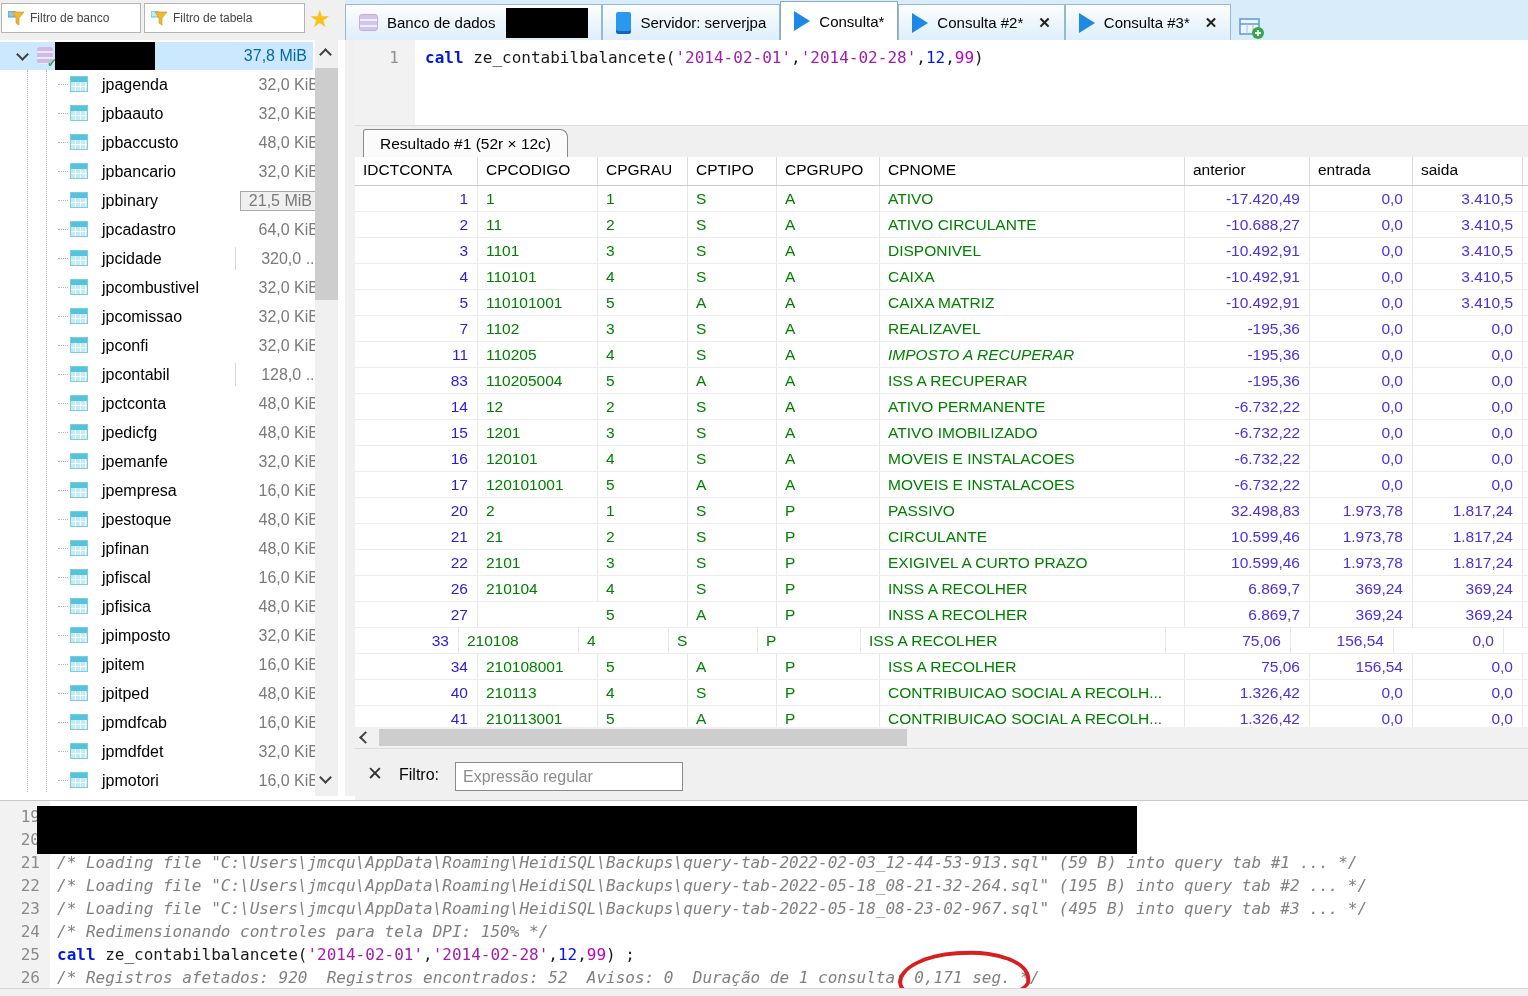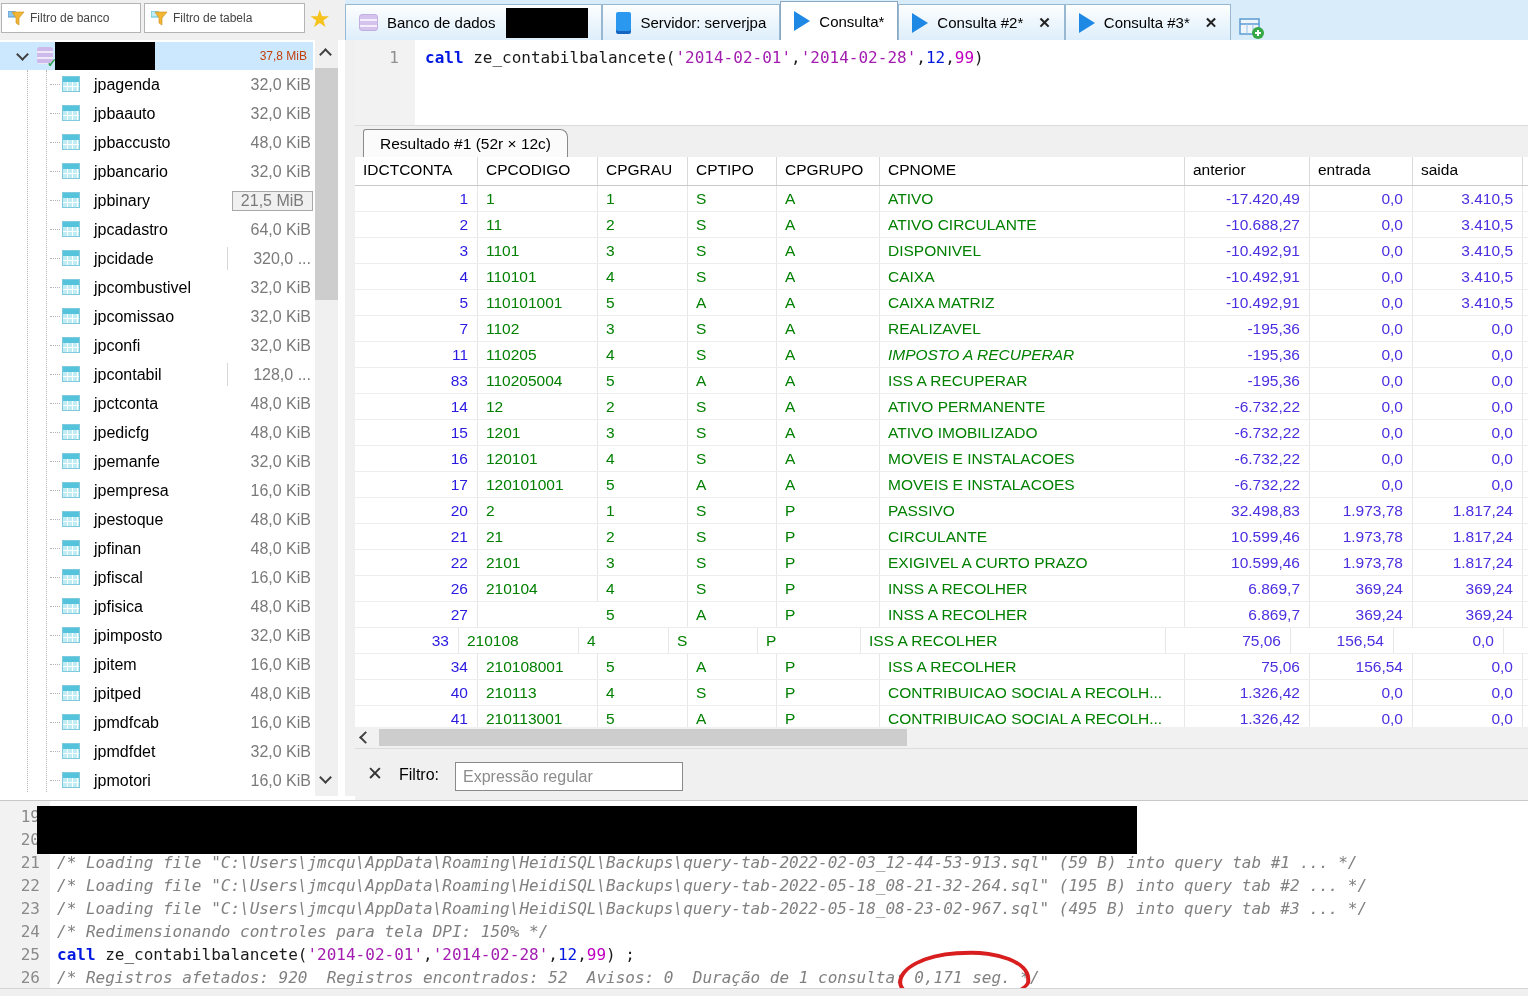--- a/index.html
+++ b/index.html
@@ -35,31 +35,31 @@
   .database-icon { width:19px; height:17px; border-radius:3px;
     background:repeating-linear-gradient(#d4c3ec 0 4px,#f4effb 4px 6px); border:1px solid #c3aee2; }
   #newtab-icon { margin:6px 0 0 8px; }
 
   
   #sidebar { position:absolute; left:0; top:40px; width:345px; height:756px; background:#fff; overflow:hidden; }
   .treeline { position:absolute; width:0; border-left:1px dotted #b5b5b5; top:30px; bottom:4px; }
   #db-row { position:absolute; left:0; top:2px; width:313px; height:28px; background:#cce8ff;
             display:flex; align-items:center; }
   #db-redact { position:absolute; left:55px; top:0px; width:100px; height:28px; background:#000; }
-  #db-size { position:absolute; right:6px; font-size:12px; color:#c2410c; }
+  #db-size { position:absolute; right:6px; font-size:16px; color:#0369a1; }
   .chev { display:inline-block; width:9px; height:9px; border-right:2px solid #404040; border-bottom:2px solid #404040; }
   .chev.down { transform:rotate(45deg); }
   .chev.up { transform:rotate(-135deg); }
   .chev.left { transform:rotate(135deg); }
   #db-chevron { position:absolute; left:18px; top:8px; }
   .db-icon { position:absolute; left:37px; top:5px; width:16px; height:17px; border-radius:3px;
              background:repeating-linear-gradient(#cdb9ea 0 4px,#efe8f9 4px 6px); }
   .db-icon::after { content:"✓"; position:absolute; right:-4px; bottom:-6px; color:#2ea44f;
                     font-size:12px; font-weight:bold; }
-  #table-list { position:absolute; left:4px; top:30px; width:313px; }
+  #table-list { position:absolute; left:12px; top:30px; width:313px; }
   .trow { position:relative; height:29px; display:flex; align-items:center; }
   .tstub { position:absolute; left:46px; top:14px; width:10px; border-top:1px dotted #b5b5b5; }
   .table-icon { position:absolute; left:58px; top:6px; width:18px; height:16px; border:1px solid #7fcbdd;
     background-color:#c2ecf4;
     background-image:linear-gradient(#56c3dc 0 5px, rgba(0,0,0,0) 5px),
       repeating-linear-gradient(90deg, rgba(0,0,0,0) 0 4px, #ffffff 4px 5px),
       repeating-linear-gradient(0deg, rgba(0,0,0,0) 0 4px, #ffffff 4px 5px); }
   .tname { position:absolute; left:90px; font-size:16px; color:#000; }
   .tsize { position:absolute; right:6px; font-size:16px; color:#7a7a7a; }
   .tsize.boxed { border:1px solid #a8a8a8; background:#f0f0f0; padding:0 8px; right:4px; }

